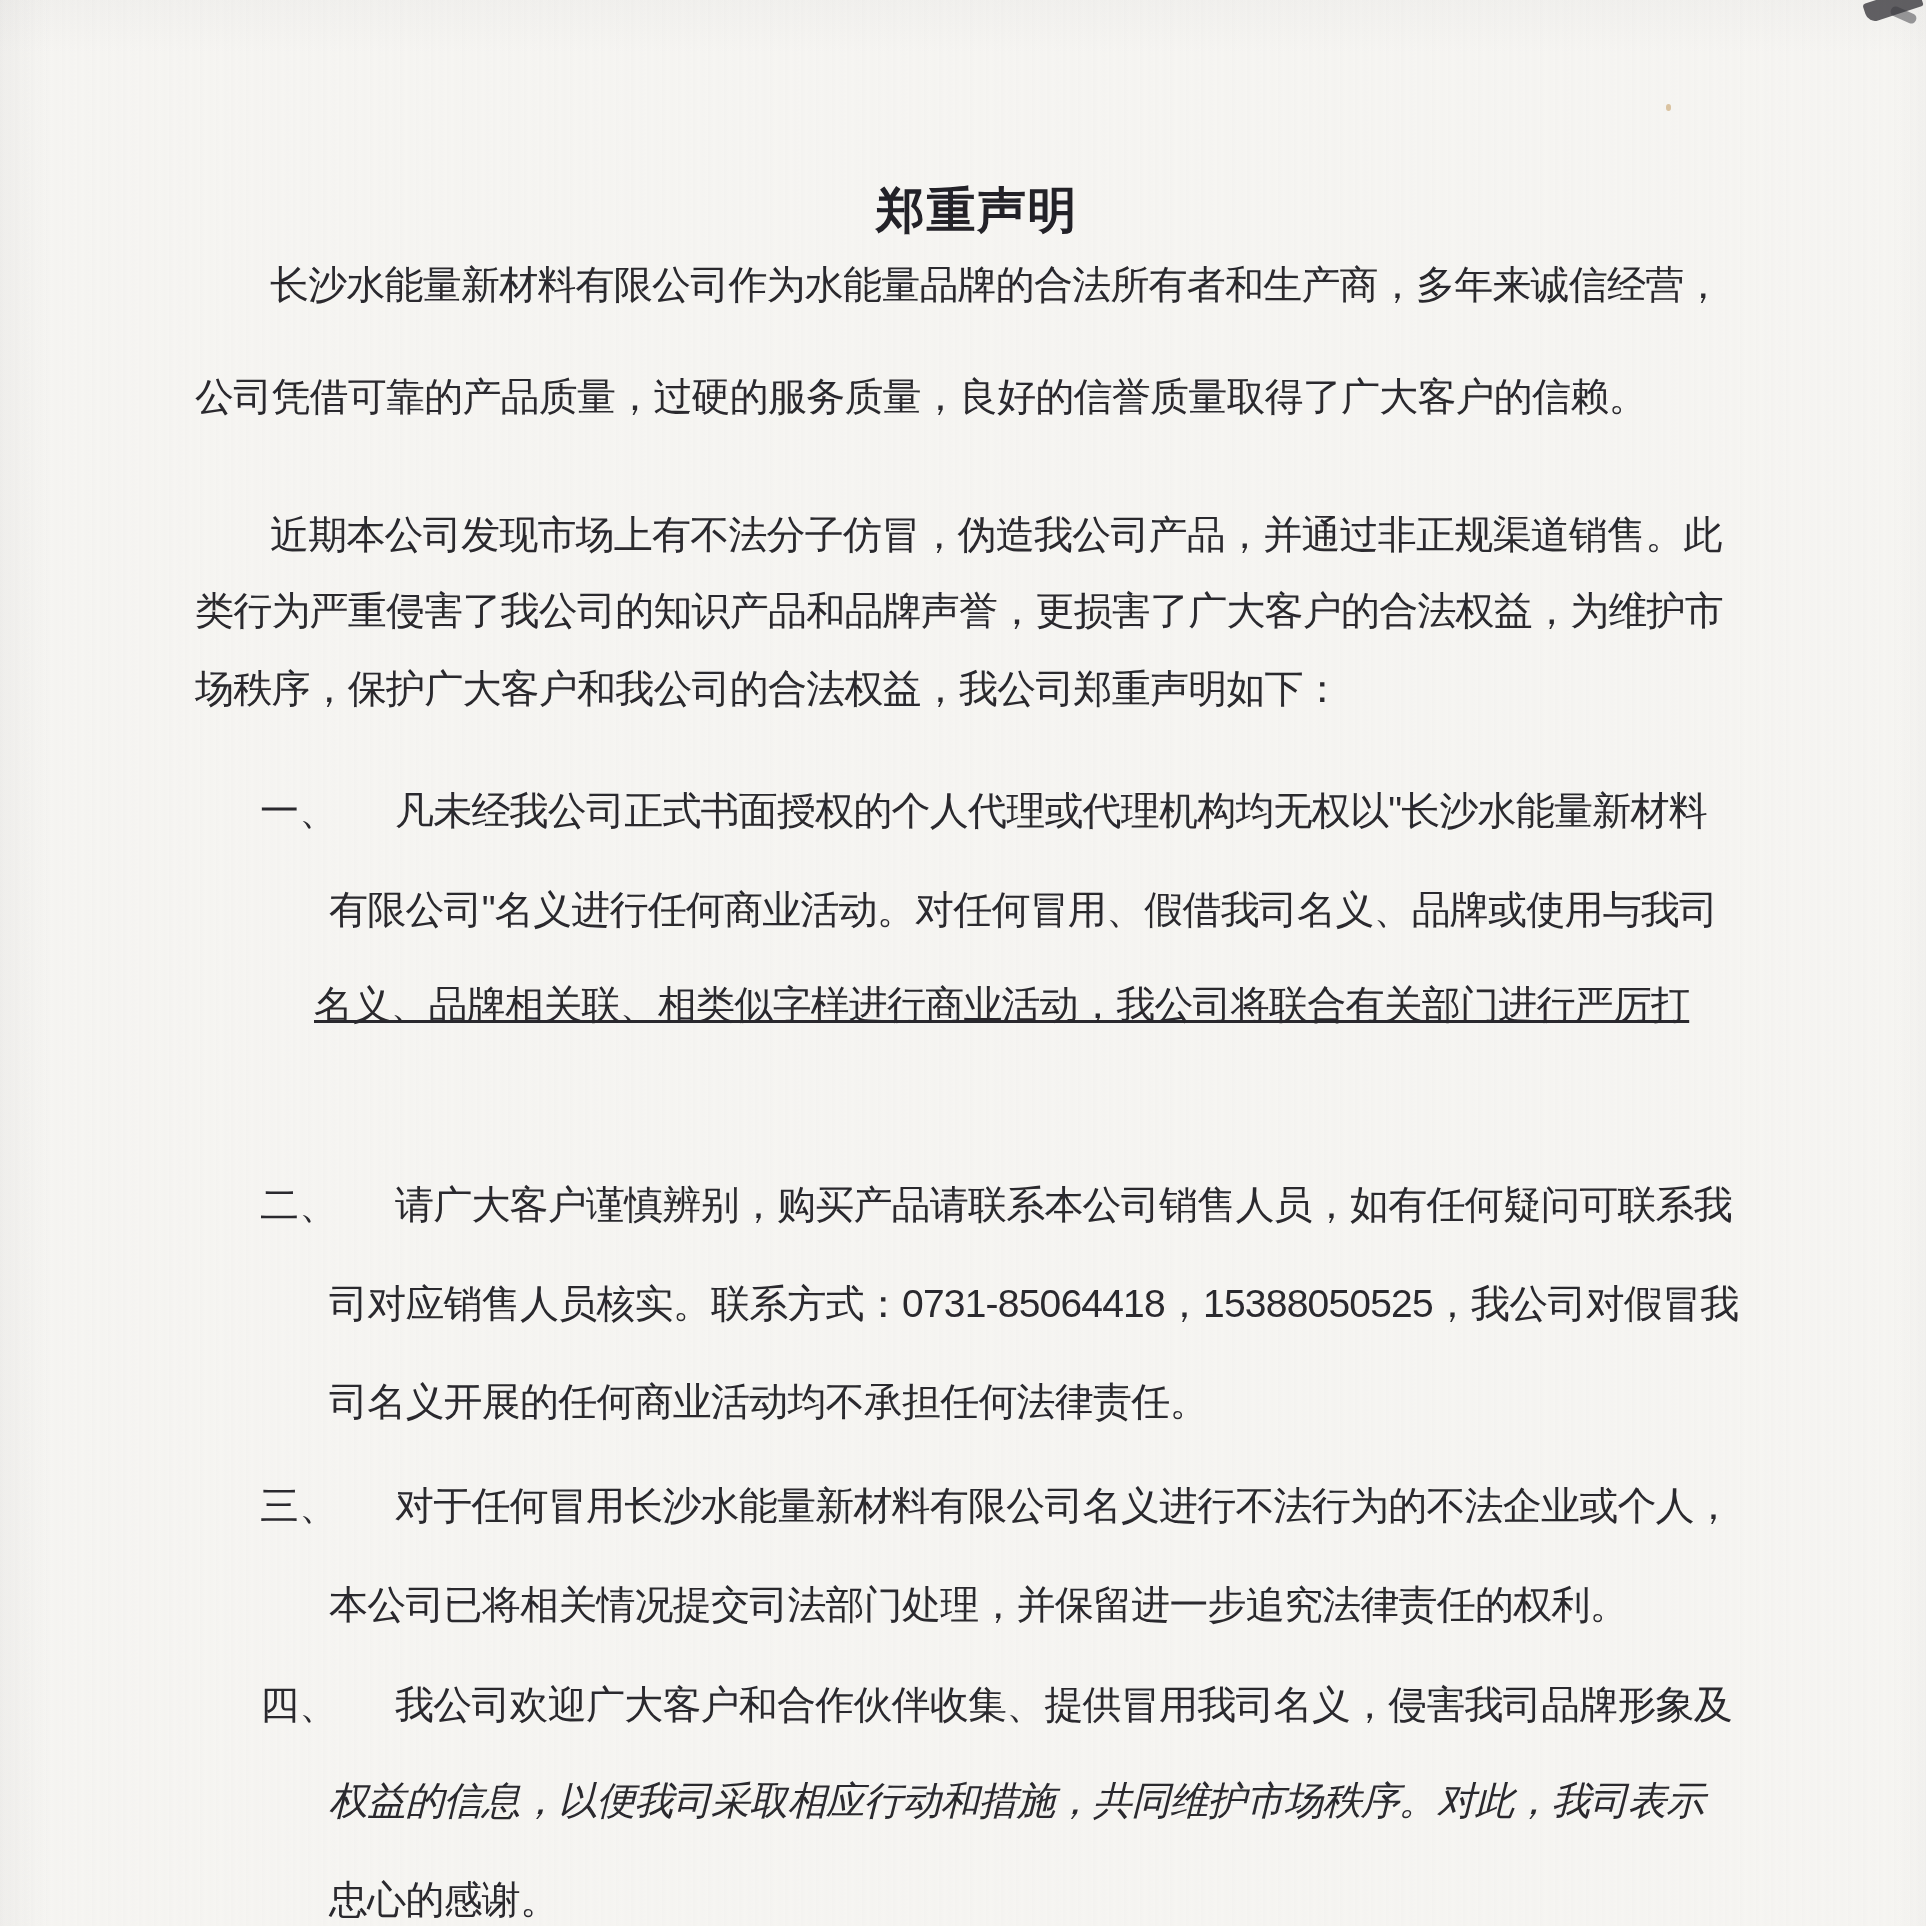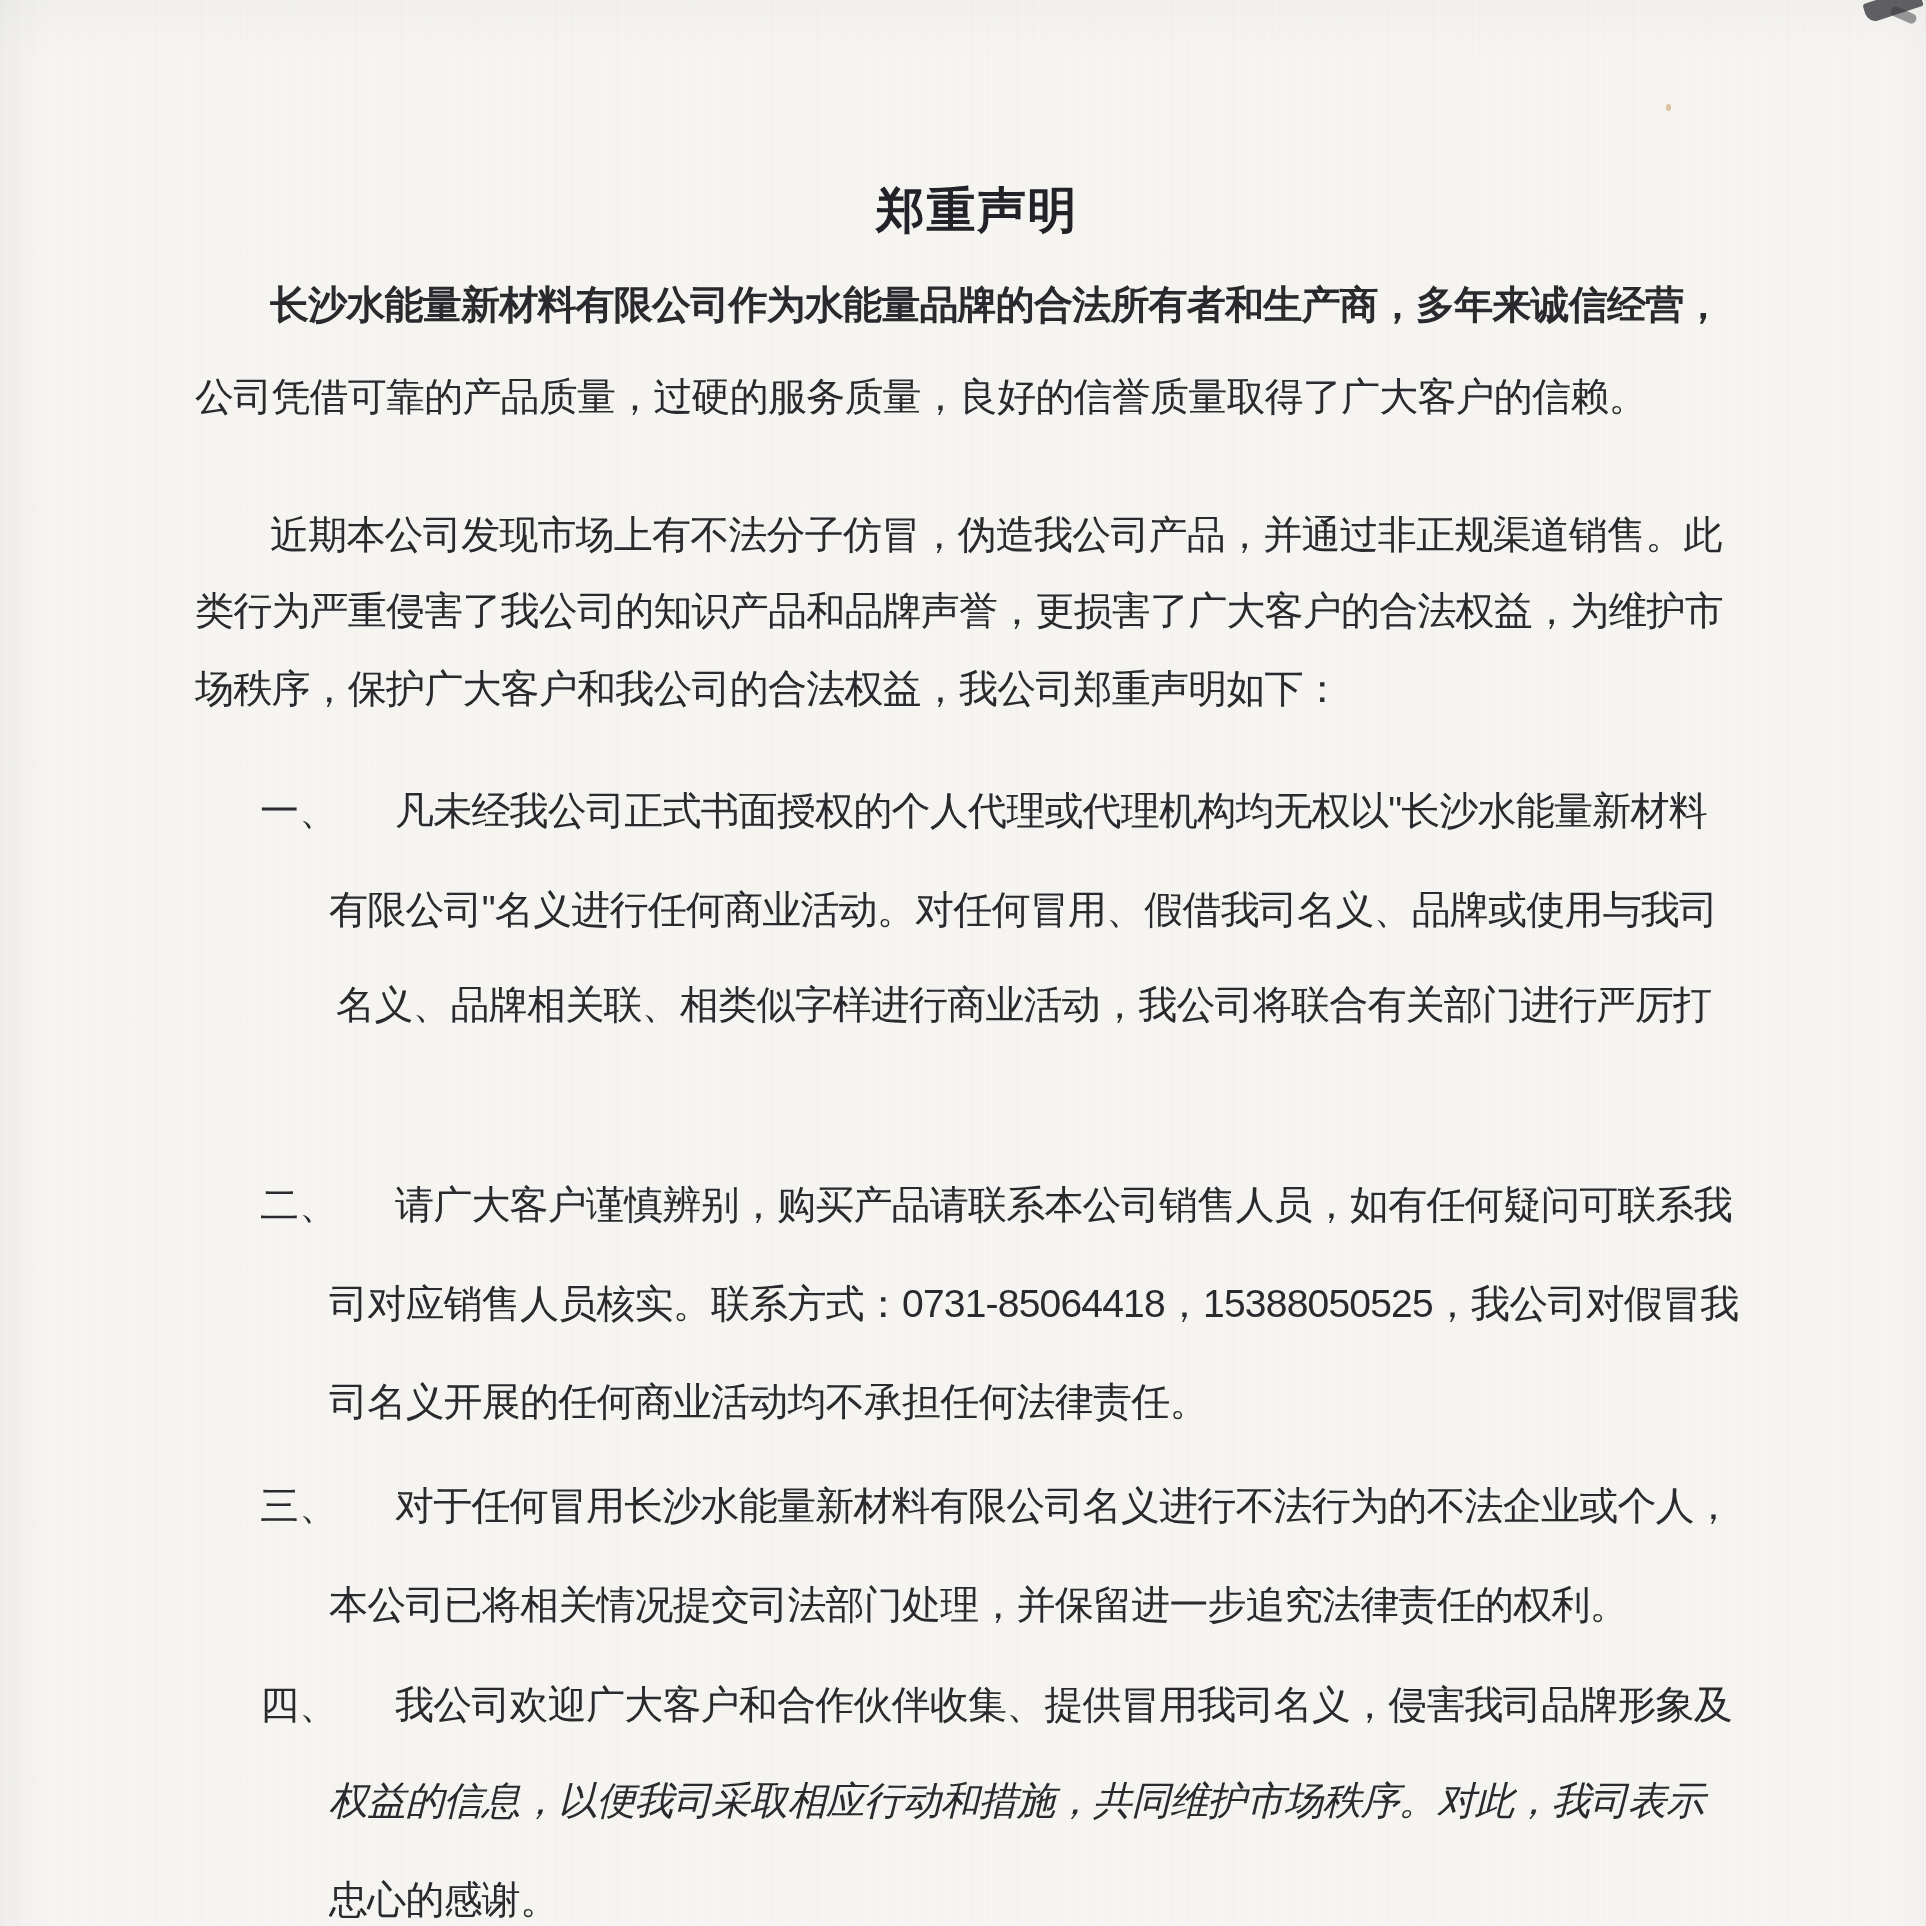--- a/index.html
+++ b/index.html
@@ -22,28 +22,28 @@
     color:#232228;
   }
   .ln{
     position:absolute;
     font-size:39px; line-height:58px; letter-spacing:-0.8px;
     white-space:pre; color:#2a292e;
     z-index:3;
   }
   .num{display:inline-block; width:135px; letter-spacing:0;}
   
-  .ln0 {top:276px;  left:270px;font-weight:bold;}
+  .ln0 {top:256px;  left:270px;}
   .ln1 {top:368px;  left:195px;}
   .ln2 {top:467px; left:270px;margin-top:39px;}
   .ln3 {top:562px; left:195px;margin-top:20px;}
   .ln4 {top:660px; left:195px;}
   .ln5 {top:782px; left:260px;}
   .ln6 {top:881px; left:329px;}
-  .ln7 {top:976px; left:336px;}
+  .ln7 {top:976px; left:314px;text-decoration:underline;}
   .ln8 {top:1072px; left:329px;}
   .ln9 {top:1176px; left:260px;}
   .ln10{top:1275px; left:329px;}
   .ln11{top:1373px; left:329px;}
   .ln12{top:1477px; left:260px;}
   .ln13{top:1576px; left:329px;}
   .ln14{top:1676px; left:260px;}
   .ln15{top:1772px; left:329px;font-style:italic;}
   .ln16{top:1871px; left:329px;}
   .smudge-a{

